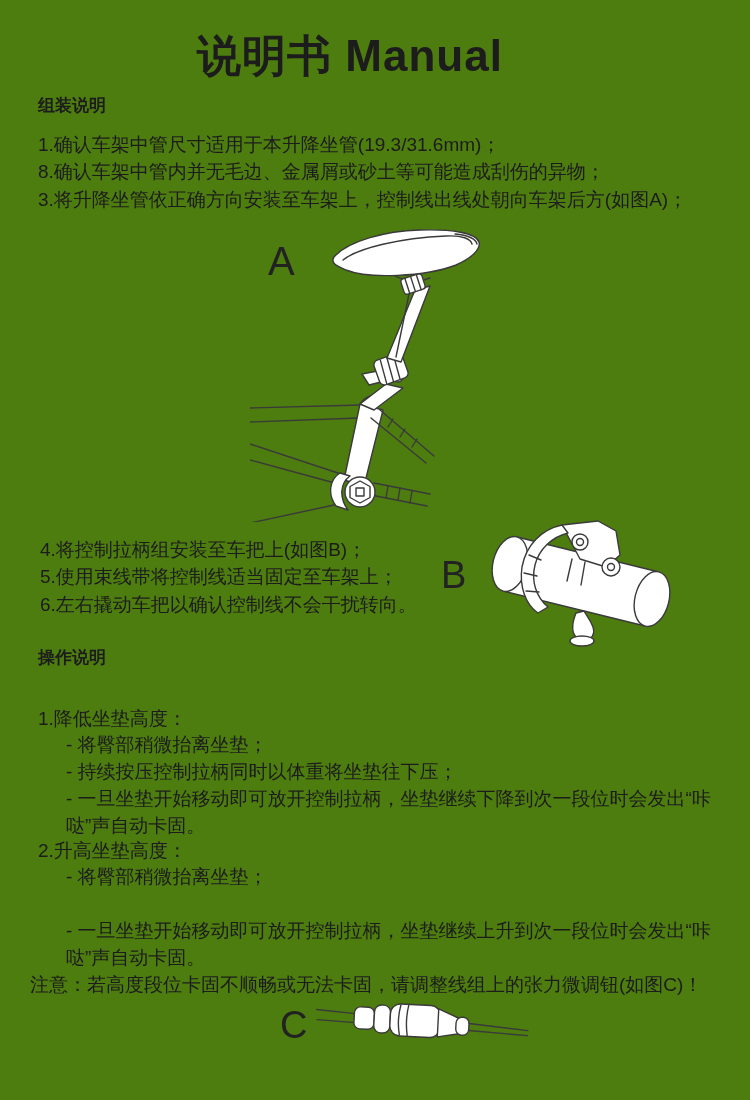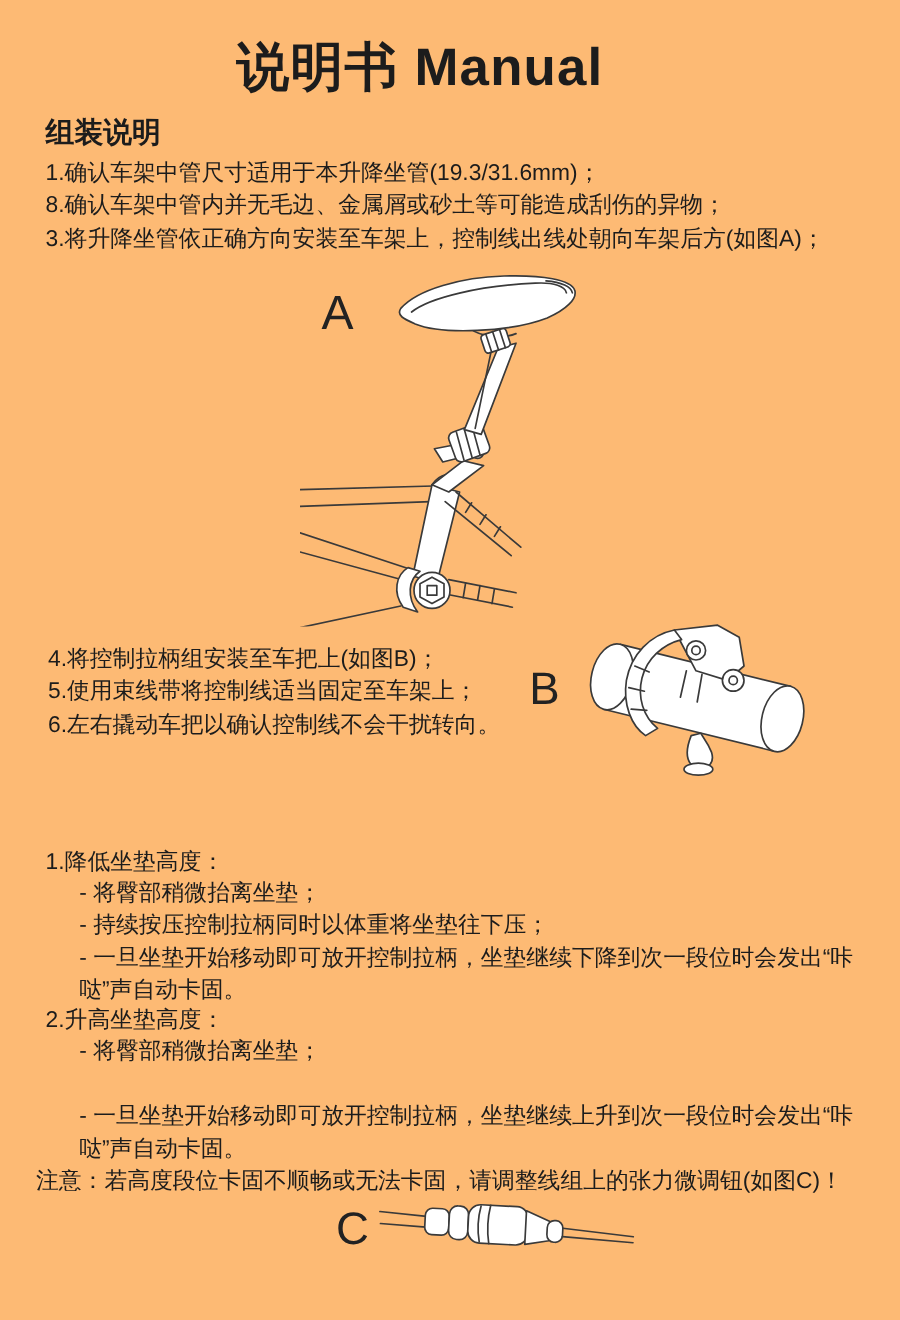--- a/index.html
+++ b/index.html
@@ -1,27 +1,27 @@
 <!DOCTYPE html>
 <html><head>
 <meta charset="utf-8">
 <style>
   html,body{margin:0;padding:0;background:#e9e9e9;}
   .page{
     position:relative;width:750px;height:1100px;margin:0 auto;
-    background:#fdba74;overflow:hidden;
+    background:#4d7c0f;overflow:hidden;
     font-family:"Liberation Sans","DejaVu Sans",sans-serif;
     color:#1c1c1c;
   }
   .abs{position:absolute;}
   .title{
     left:0;top:27px;width:700px;text-align:center;
     font-size:44px;font-weight:700;letter-spacing:1px;white-space:nowrap;
   }
-  .heading{font-size:24px;font-weight:700;}
+  .heading{font-size:17px;font-weight:700;}
   .body{font-size:19px;line-height:27.5px;white-space:nowrap;}
   .wrap{white-space:normal;line-height:27px;}
   .bold{font-weight:400;}
   .figlabel{font-weight:400;color:#222;line-height:1;}
   svg .ln{stroke:#3a3a3a;stroke-width:1.4;fill:none;stroke-linecap:round;stroke-linejoin:round;}
   svg .fl{stroke:#3a3a3a;stroke-width:1.4;fill:#ffffff;stroke-linejoin:round;}
 </style>
 </head>
 <body>
 
@@ -113,20 +113,21 @@
 
       <circle class="fl" cx="181" cy="52" r="9"></circle>
       <circle class="ln" cx="181" cy="52" r="3.5"></circle>
 
       <path class="fl" d="M146,98 C142,108 140,118 148,124 C158,128 166,122 163,112 C160,104 156,100 154,96 Z"></path>
       <ellipse class="fl" cx="152" cy="126" rx="12" ry="5"></ellipse>
       <path class="ln" d="M142,44 L137,66 M155,47 L151,70"></path>
     </g>
   </svg>
 
+  <div class="abs heading" style="left:38px;top:646px">操作说明</div>
 
   <div class="abs body bold" style="left:38px;top:705px">1.降低坐垫高度：</div>
   <div class="abs body" style="left:66px;top:731px">- 将臀部稍微抬离坐垫；</div>
   <div class="abs body" style="left:66px;top:758px">- 持续按压控制拉柄同时以体重将坐垫往下压；</div>
   <div class="abs body wrap" style="left:66px;top:785px;width:660px">- 一旦坐垫开始移动即可放开控制拉柄，坐垫继续下降到次一段位时会发出“咔哒”声自动卡固。</div>
 
   <div class="abs body bold" style="left:38px;top:837px">2.升高坐垫高度：</div>
   <div class="abs body" style="left:66px;top:863px">- 将臀部稍微抬离坐垫；</div>
   <div class="abs body wrap" style="left:66px;top:917px;width:660px">- 一旦坐垫开始移动即可放开控制拉柄，坐垫继续上升到次一段位时会发出“咔哒”声自动卡固。</div>
 

